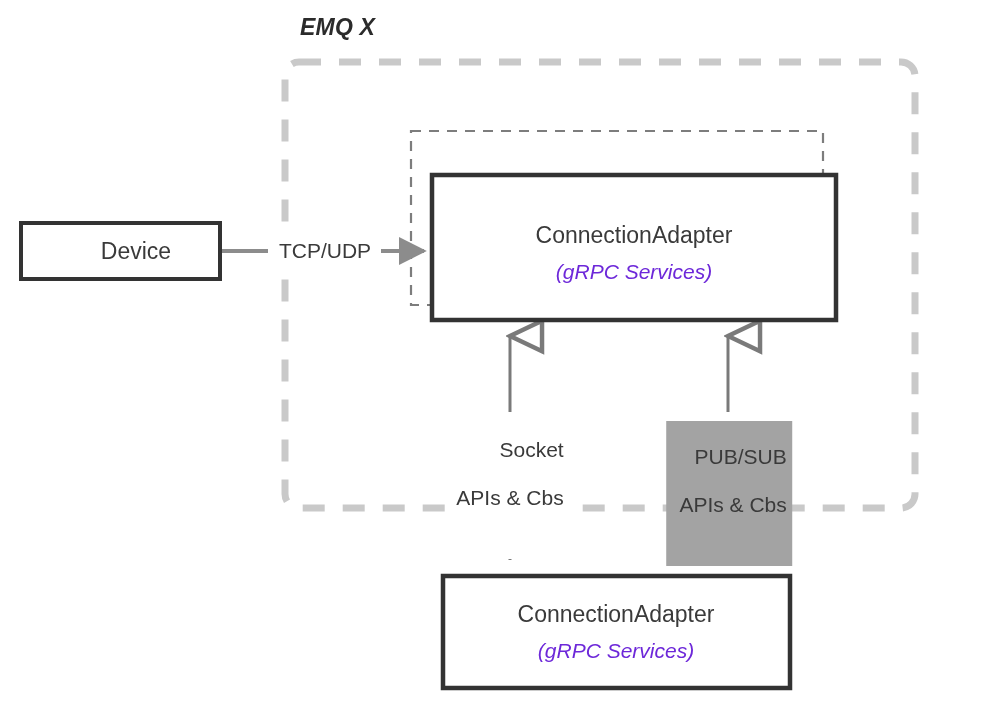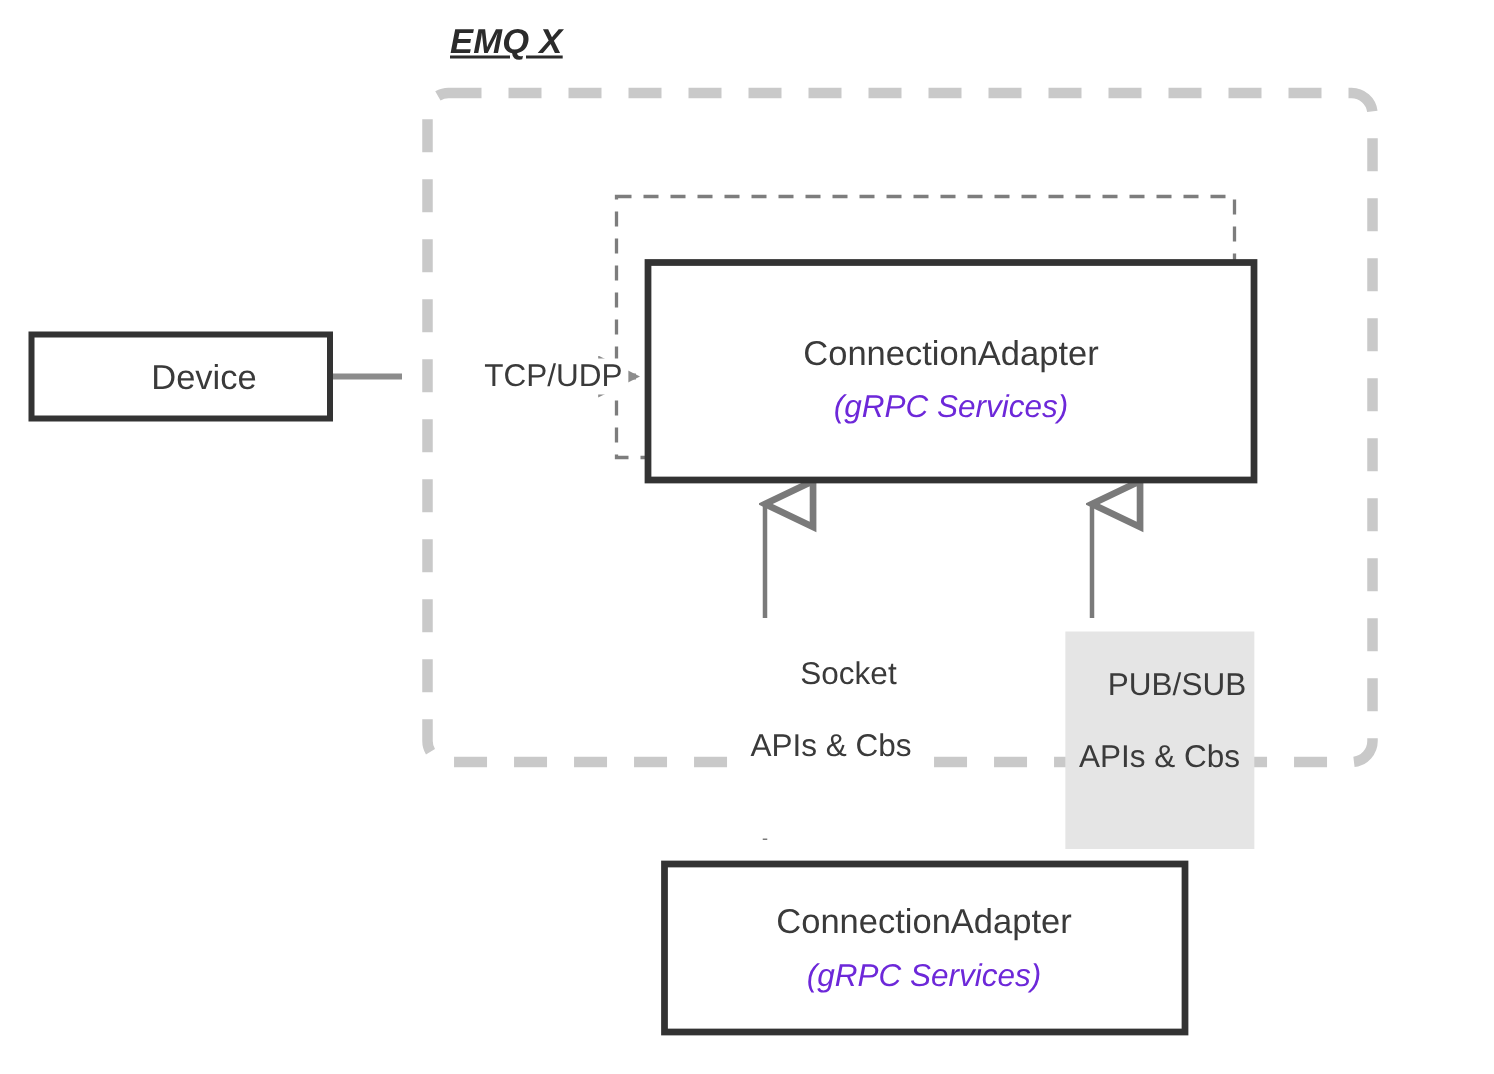--- a/index.html
+++ b/index.html
@@ -50,22 +50,21 @@
     font-size: 21px;
     font-style: italic;
     font-weight: normal;
     color: #6d28d9;
     text-align: center;
   }
   
   .edge-label {
     font-size: 21px;
     color: #3a3a3a;
-    text-align: center;
-    margin-left: 44px;
+    text-align: right;
   }
   .edge-label .line2 { display: block; }
   .centered {
     transform: translateX(-50%);
   }
 </style>
 </head>
 <body>
 
 <div id="diagram-root">
@@ -96,36 +95,36 @@
     <line x1="728" y1="412" x2="728" y2="336" stroke="#7a7a7a" stroke-width="3" marker-end="url(#arrow-open-up)"></line>
     <line x1="728" y1="472" x2="728" y2="560" stroke="#7a7a7a" stroke-width="3" marker-end="url(#arrow-open-up)" transform="rotate(180 728 516)"></line>
 
     <rect x="21" y="223" width="199" height="56" fill="#ffffff" stroke="#333333" stroke-width="4"></rect>
 
     <rect x="432" y="175" width="404" height="145" fill="#ffffff" stroke="#333333" stroke-width="4.5"></rect>
 
     <rect x="443" y="576" width="347" height="112" fill="#ffffff" stroke="#333333" stroke-width="4.5"></rect>
   </svg>
 
-  <div class="lbl group-title" style="left:300px; top:14px;text-decoration:underline;">EMQ X</div>
+  <div class="lbl group-title" style="left:300px; top:14px;">EMQ X</div>
 
 
   <div class="lbl box-title centered" style="left:136px; top:238px;">Device</div>
 
   <div class="lbl box-title centered" style="left:634px; top:222px;">ConnectionAdapter</div>
   <div class="lbl box-sub centered" style="left:634px; top:260px;">(gRPC Services)</div>
 
   <div class="lbl box-title centered" style="left:616px; top:601px;">ConnectionAdapter</div>
   <div class="lbl box-sub centered" style="left:616px; top:639px;">(gRPC Services)</div>
 
   <div class="lbl edge-label centered" style="left:325px; top:239px; background:#ffffff; padding:0 4px;">TCP/UDP</div>
 
   <div class="lbl edge-label centered" style="left:510px; top:414px; background:#ffffff; padding:0 5px;">
     <span>Socket</span>
     <span class="line2">APIs &amp; Cbs</span>
   </div>
 
-  <div class="lbl edge-label centered" style="left:729px; top:421px; background:#e5e5e5; padding:0 5px;">
+  <div class="lbl edge-label centered" style="left:729px; top:421px; background:#a3a3a3; padding:0 5px;">
     <span>PUB/SUB</span>
     <span class="line2">APIs &amp; Cbs</span>
   </div>
 
 </div>
 
 </body></html>

